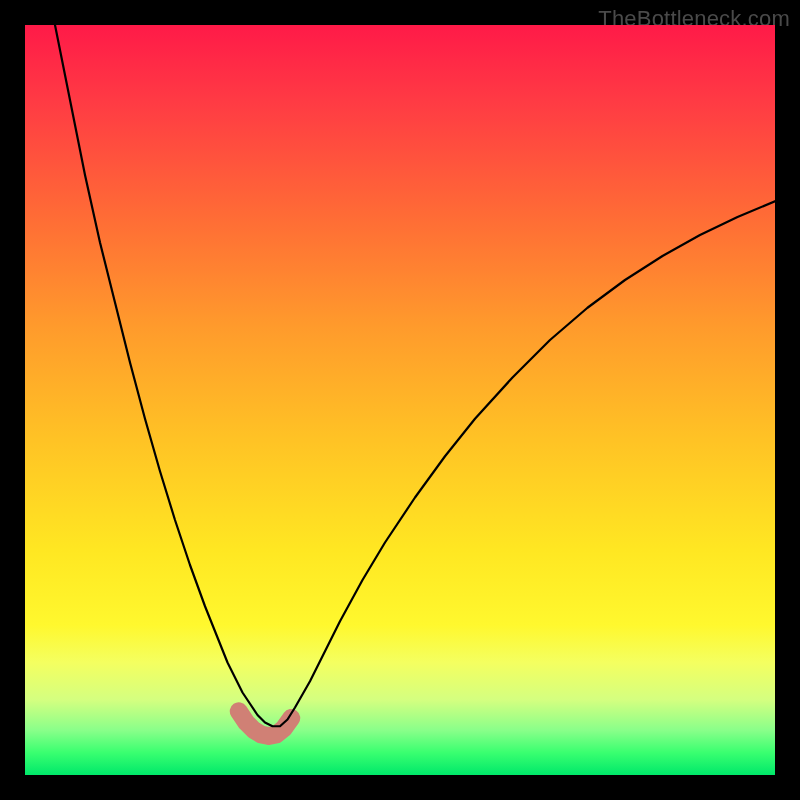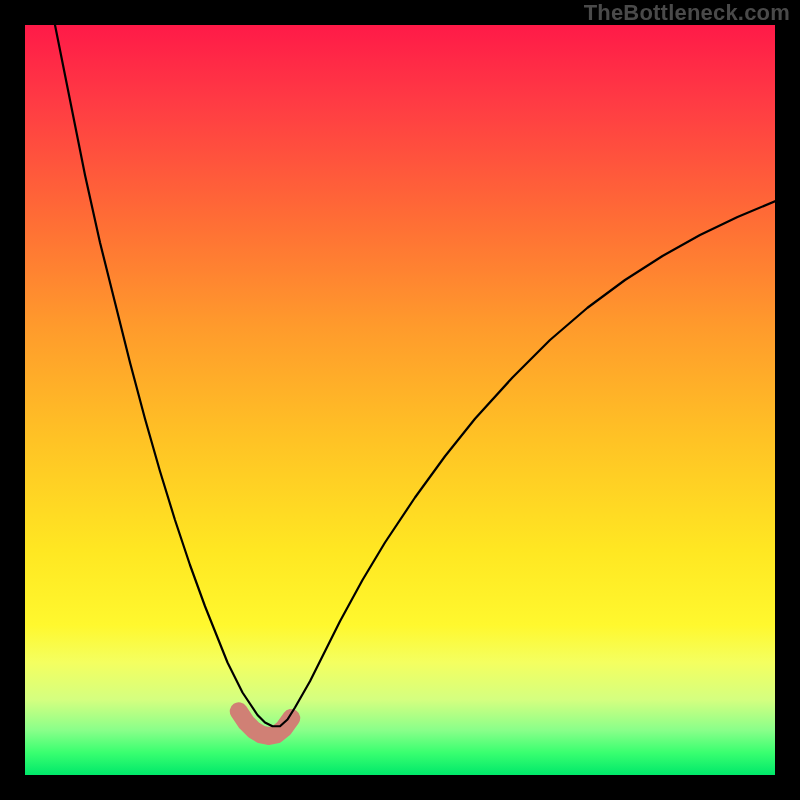--- a/index.html
+++ b/index.html
@@ -34,25 +34,25 @@
       #fff82e 80%,
       #f4ff60 85%,
       #d4ff80 90%,
       #8aff8a 94%,
       #3aff70 97%,
       #00e86a 100%
     );
   }
   .watermark {
     position: absolute;
-    top: 0;
+    top: 6px;
     right: 10px;
     color: #4a4a4a;
     font-size: 22px;
-    font-weight: 700;
+    font-weight: 400;
     letter-spacing: 0.2px;
     user-select: none;
   }
 </style>
 </head>
 <body>
 
 <div class="watermark">TheBottleneck.com</div>
 
 <div class="plot-frame">

